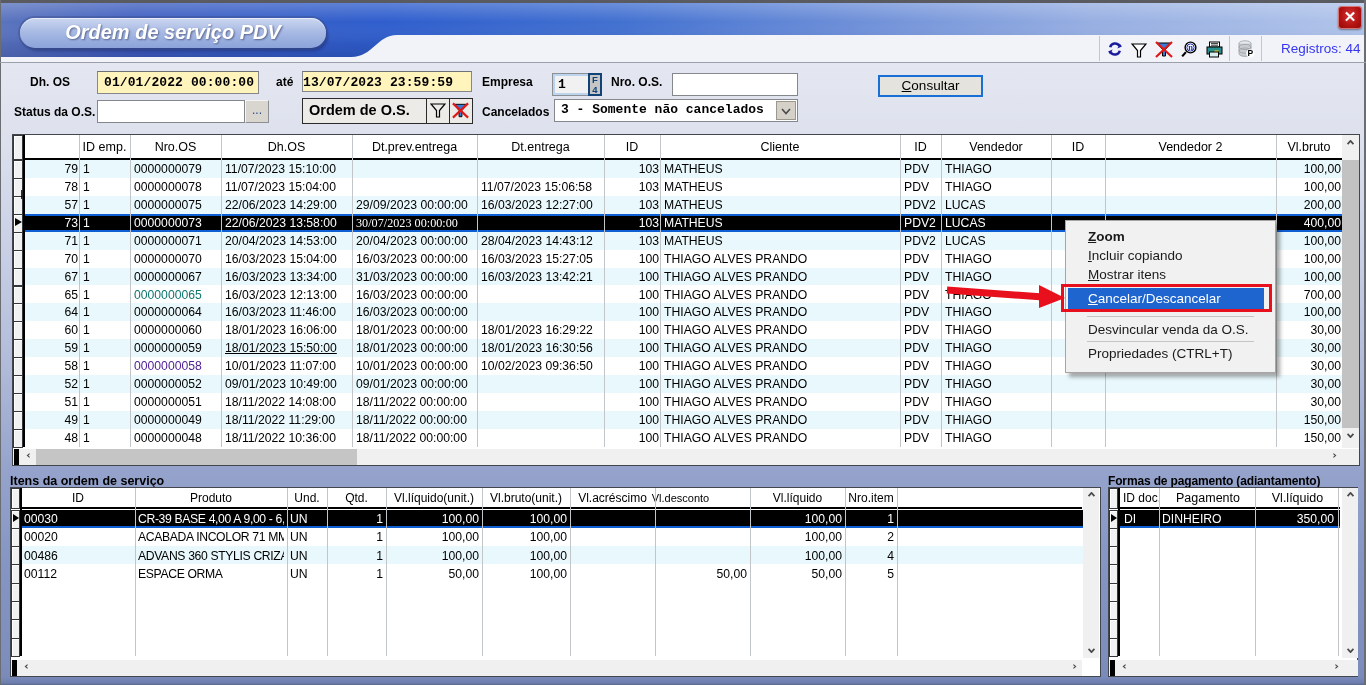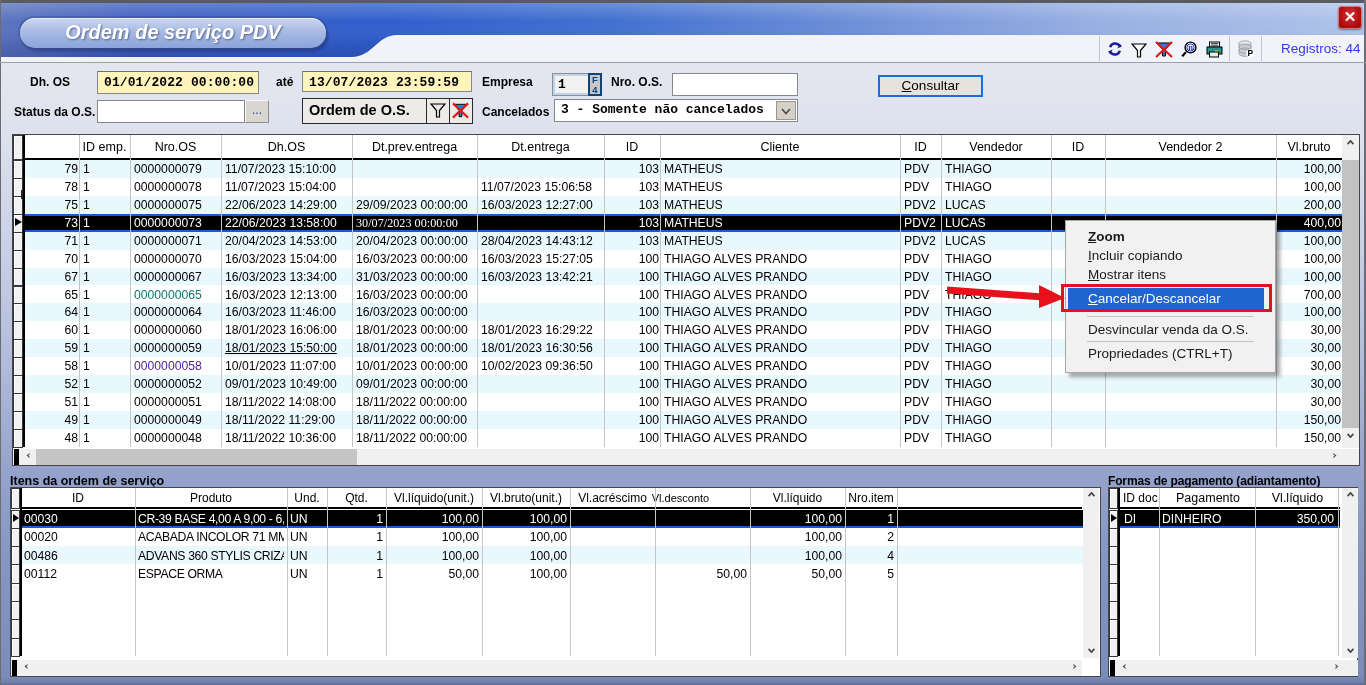--- a/index.html
+++ b/index.html
@@ -88,21 +88,21 @@
 <path d="M2 3.4 V13.8 A6 2.6 0 0 0 14 13.8 V3.4" fill="#c9cdd2" stroke="#9aa0a6" stroke-width="0.8"></path>
 <ellipse cx="8" cy="7" rx="6" ry="2.6" fill="none" stroke="#9aa0a6" stroke-width="0.8"></ellipse>
 <ellipse cx="8" cy="10.6" rx="6" ry="2.6" fill="none" stroke="#9aa0a6" stroke-width="0.8"></ellipse>
 <circle cx="13.4" cy="13.4" r="4.2" fill="#fff"></circle>
 <text x="13.4" y="16.4" font-size="8.5" font-weight="bold" fill="#000" text-anchor="middle" font-family="Liberation Sans,sans-serif">P</text>
 </svg>
 <div class="ab" style="left:1281px;top:41px;font-size:13.5px;color:#3636ee;">Registros: 44</div>
 <div class="lbl" style="left:30px;top:75px;">Dh. OS</div>
 <div class="ab mono" style="left:97px;top:71px;width:162px;height:23px;background:#fff4bc;border:1px solid #84878c;border-top-color:#6e7176;line-height:21px;padding-left:6px;letter-spacing:0.1px;">01/01/2022 00:00:00</div>
 <div class="lbl" style="left:276px;top:75px;">até</div>
-<div class="ab mono" style="left:302px;top:71px;width:170px;height:21px;background:#fff4bc;border:1px solid #84878c;border-top-color:#6e7176;line-height:21px;padding-left:6px;letter-spacing:0.1px;">13/07/2023 23:59:59</div>
+<div class="ab mono" style="left:302px;top:71px;width:170px;height:21px;background:#fff4bc;border:1px solid #84878c;border-top-color:#6e7176;line-height:21px;letter-spacing:0.1px;">13/07/2023 23:59:59</div>
 <div class="lbl" style="left:482px;top:75px;">Empresa</div>
 <div class="ab" style="left:552px;top:73px;width:50px;height:23px;background:#f1f1f1;border:1px solid #8c8f94;box-shadow:inset 0 0 0 2px #bdd4ee;">
 <span class="mono" style="position:absolute;left:5px;top:1px;line-height:19px;">1</span>
 <span style="position:absolute;right:-1px;top:-1px;width:14px;height:23px;background:#c6c6c6;border:2px solid #114377;"></span>
 <svg style="position:absolute;right:-1px;top:-1px;" width="14" height="23" viewBox="0 0 14 23">
 <text x="7" y="10" font-size="9.5" font-weight="bold" fill="#114377" text-anchor="middle" font-family="Liberation Sans,sans-serif">F</text>
 <text x="7" y="20" font-size="9.5" font-weight="bold" fill="#114377" text-anchor="middle" font-family="Liberation Sans,sans-serif">4</text>
 </svg>
 </div>
 <div class="lbl" style="left:611px;top:75px;">Nro. O.S.</div>
@@ -179,21 +179,21 @@
 <div class="cell" style="left:83px;top:179.1px;width:46px;color:#000;">1</div>
 <div class="cell" style="left:134px;top:179.1px;width:86px;color:#000;">0000000078</div>
 <div class="cell" style="left:225px;top:179.1px;width:126px;color:#000;">11/07/2023 15:04:00</div>
 <div class="cell" style="left:481px;top:179.1px;width:122px;color:#000;">11/07/2023 15:06:58</div>
 <div class="cell" style="left:608px;top:179.1px;width:51px;color:#000;text-align:right;">103</div>
 <div class="cell" style="left:664px;top:179.1px;width:235px;color:#000;">MATHEUS</div>
 <div class="cell" style="left:904px;top:179.1px;width:36px;color:#000;">PDV</div>
 <div class="cell" style="left:945px;top:179.1px;width:105px;color:#000;">THIAGO</div>
 <div class="cell" style="left:1280px;top:179.1px;width:61px;color:#000;text-align:right;">100,00</div>
 <div class="ab" style="left:25px;top:196.0px;width:1317px;height:17.9px;background:#e9f8fc;"></div>
-<div class="cell" style="left:27px;top:197.0px;width:51px;color:#000;text-align:right;">75</div>
+<div class="cell" style="left:27px;top:197.0px;width:51px;color:#000;text-align:right;">57</div>
 <div class="cell" style="left:83px;top:197.0px;width:46px;color:#000;">1</div>
 <div class="cell" style="left:134px;top:197.0px;width:86px;color:#000;">0000000075</div>
 <div class="cell" style="left:225px;top:197.0px;width:126px;color:#000;">22/06/2023 14:29:00</div>
 <div class="cell" style="left:356px;top:197.0px;width:120px;color:#000;">29/09/2023 00:00:00</div>
 <div class="cell" style="left:481px;top:197.0px;width:122px;color:#000;">16/03/2023 12:27:00</div>
 <div class="cell" style="left:608px;top:197.0px;width:51px;color:#000;text-align:right;">103</div>
 <div class="cell" style="left:664px;top:197.0px;width:235px;color:#000;">MATHEUS</div>
 <div class="cell" style="left:904px;top:197.0px;width:36px;color:#000;">PDV2</div>
 <div class="cell" style="left:945px;top:197.0px;width:105px;color:#000;">LUCAS</div>
 <div class="cell" style="left:1280px;top:197.0px;width:61px;color:#000;text-align:right;">200,00</div>

